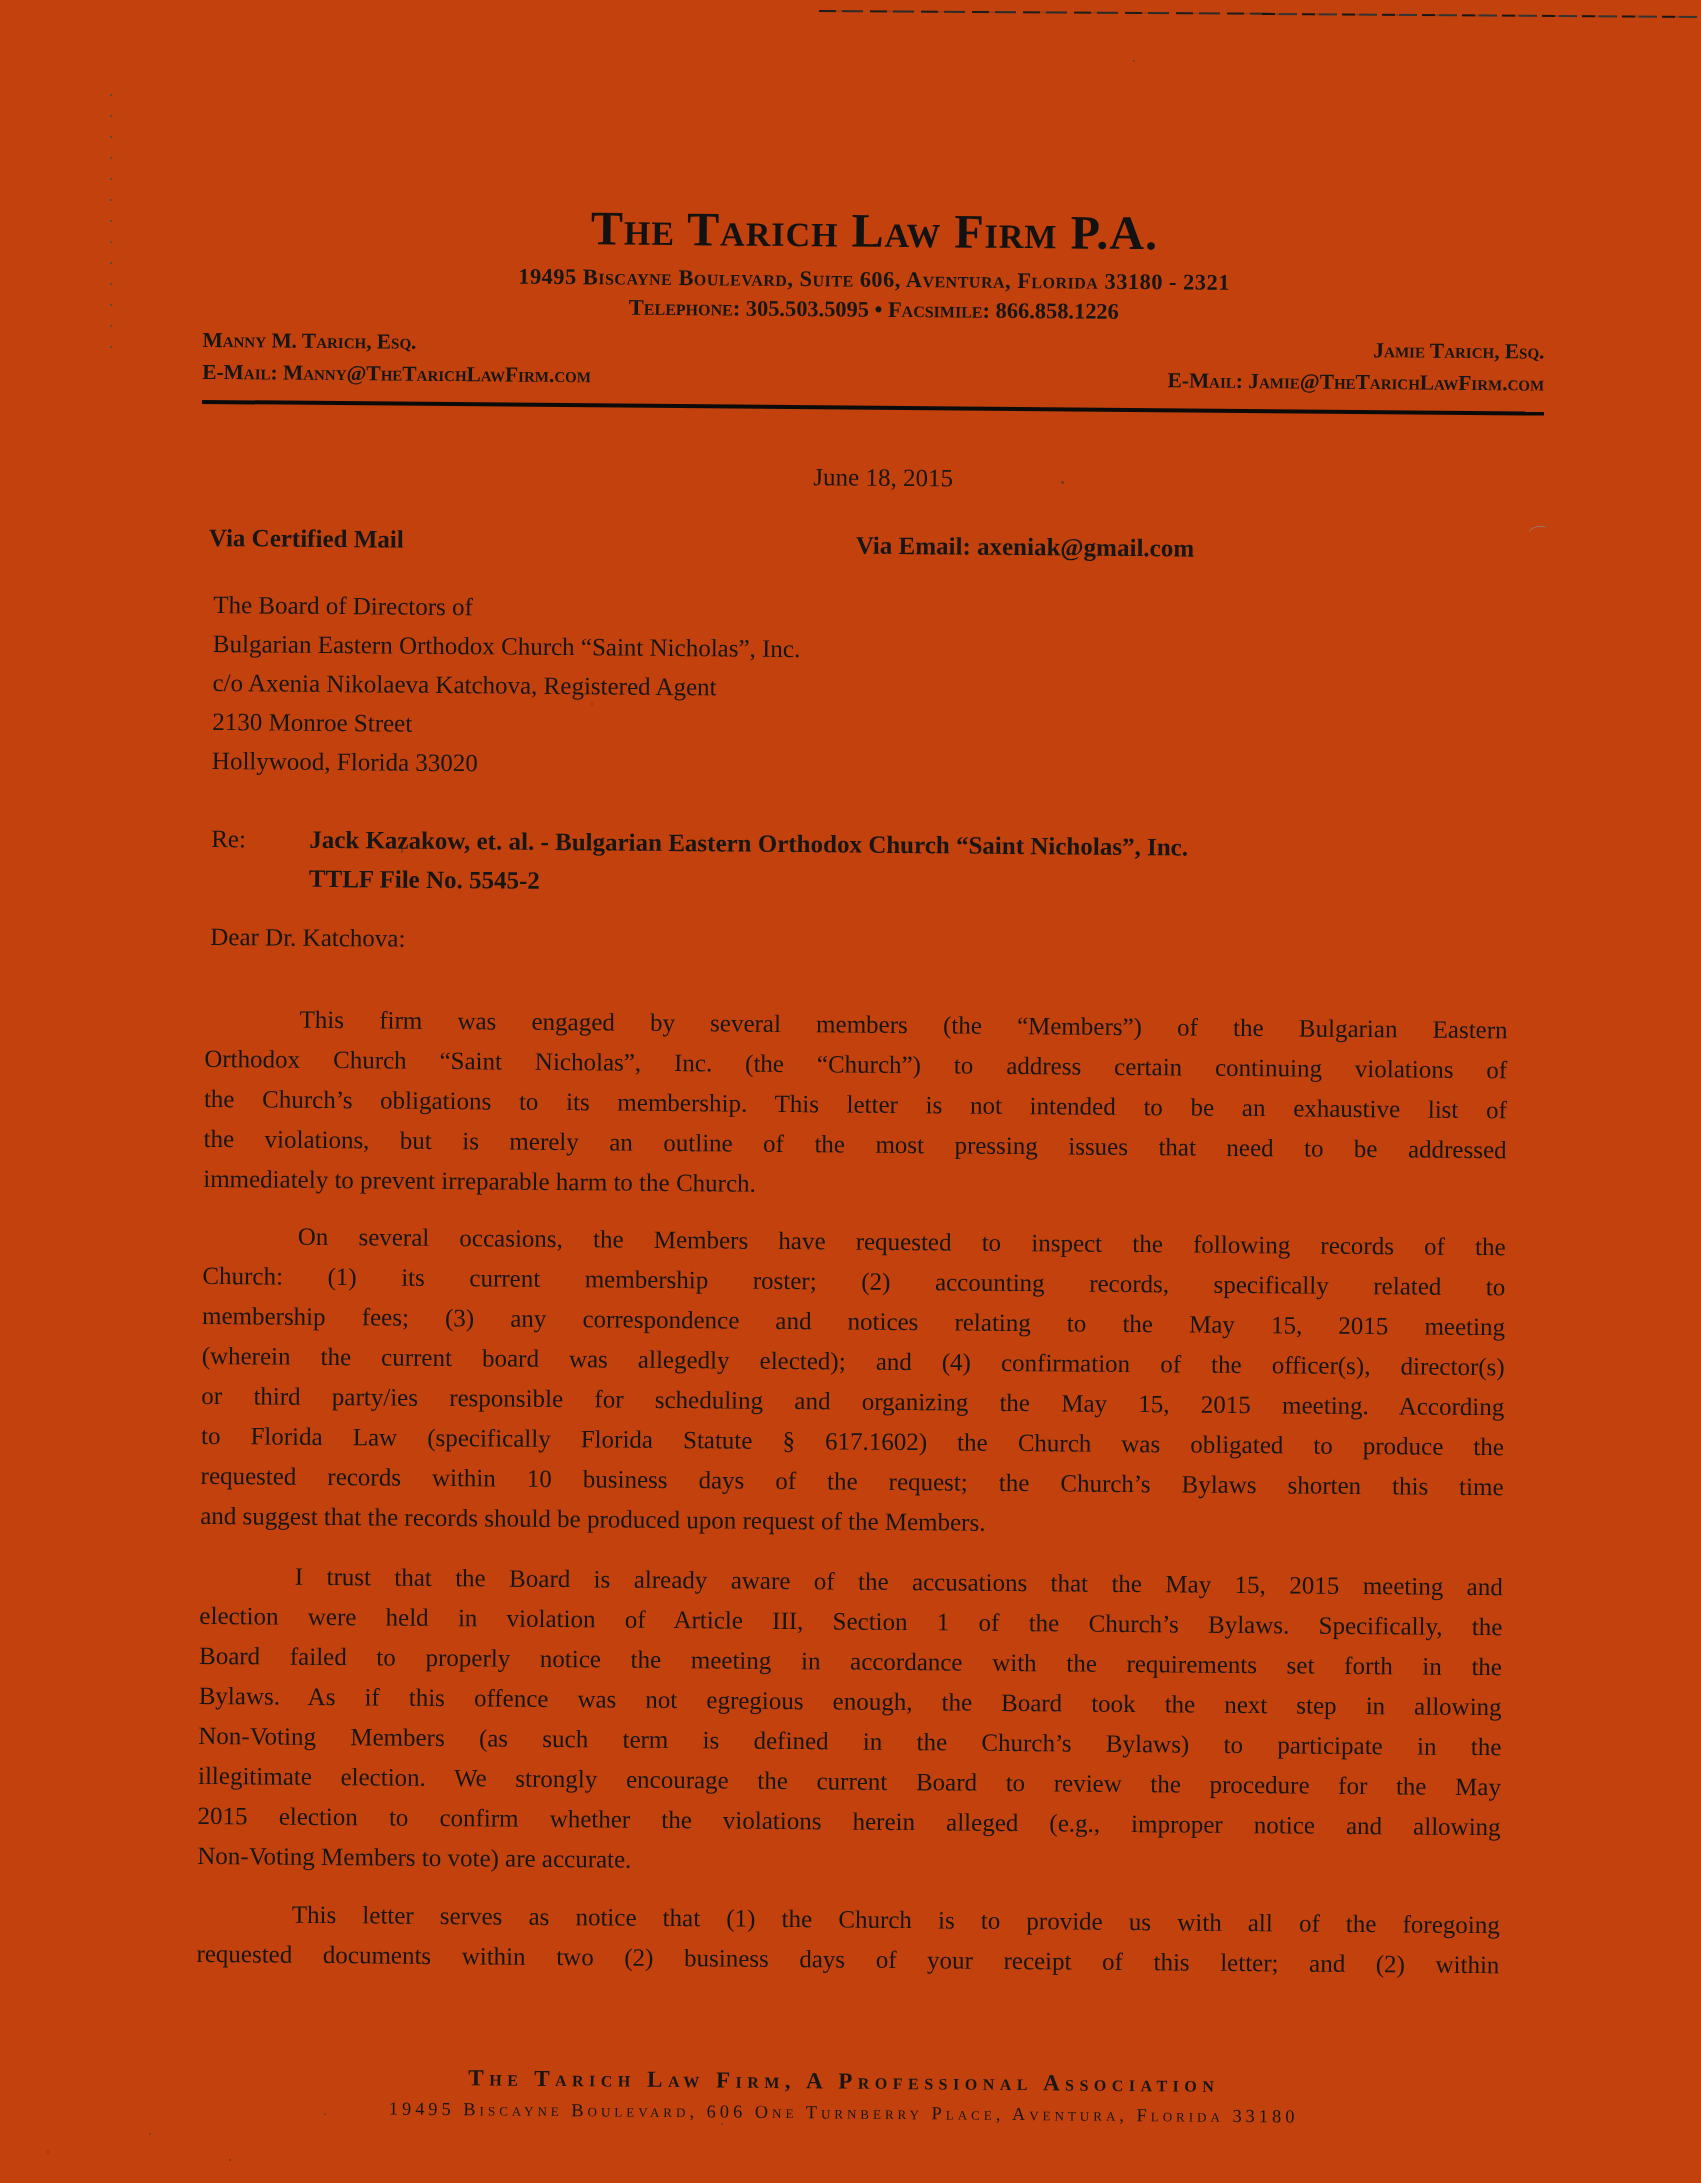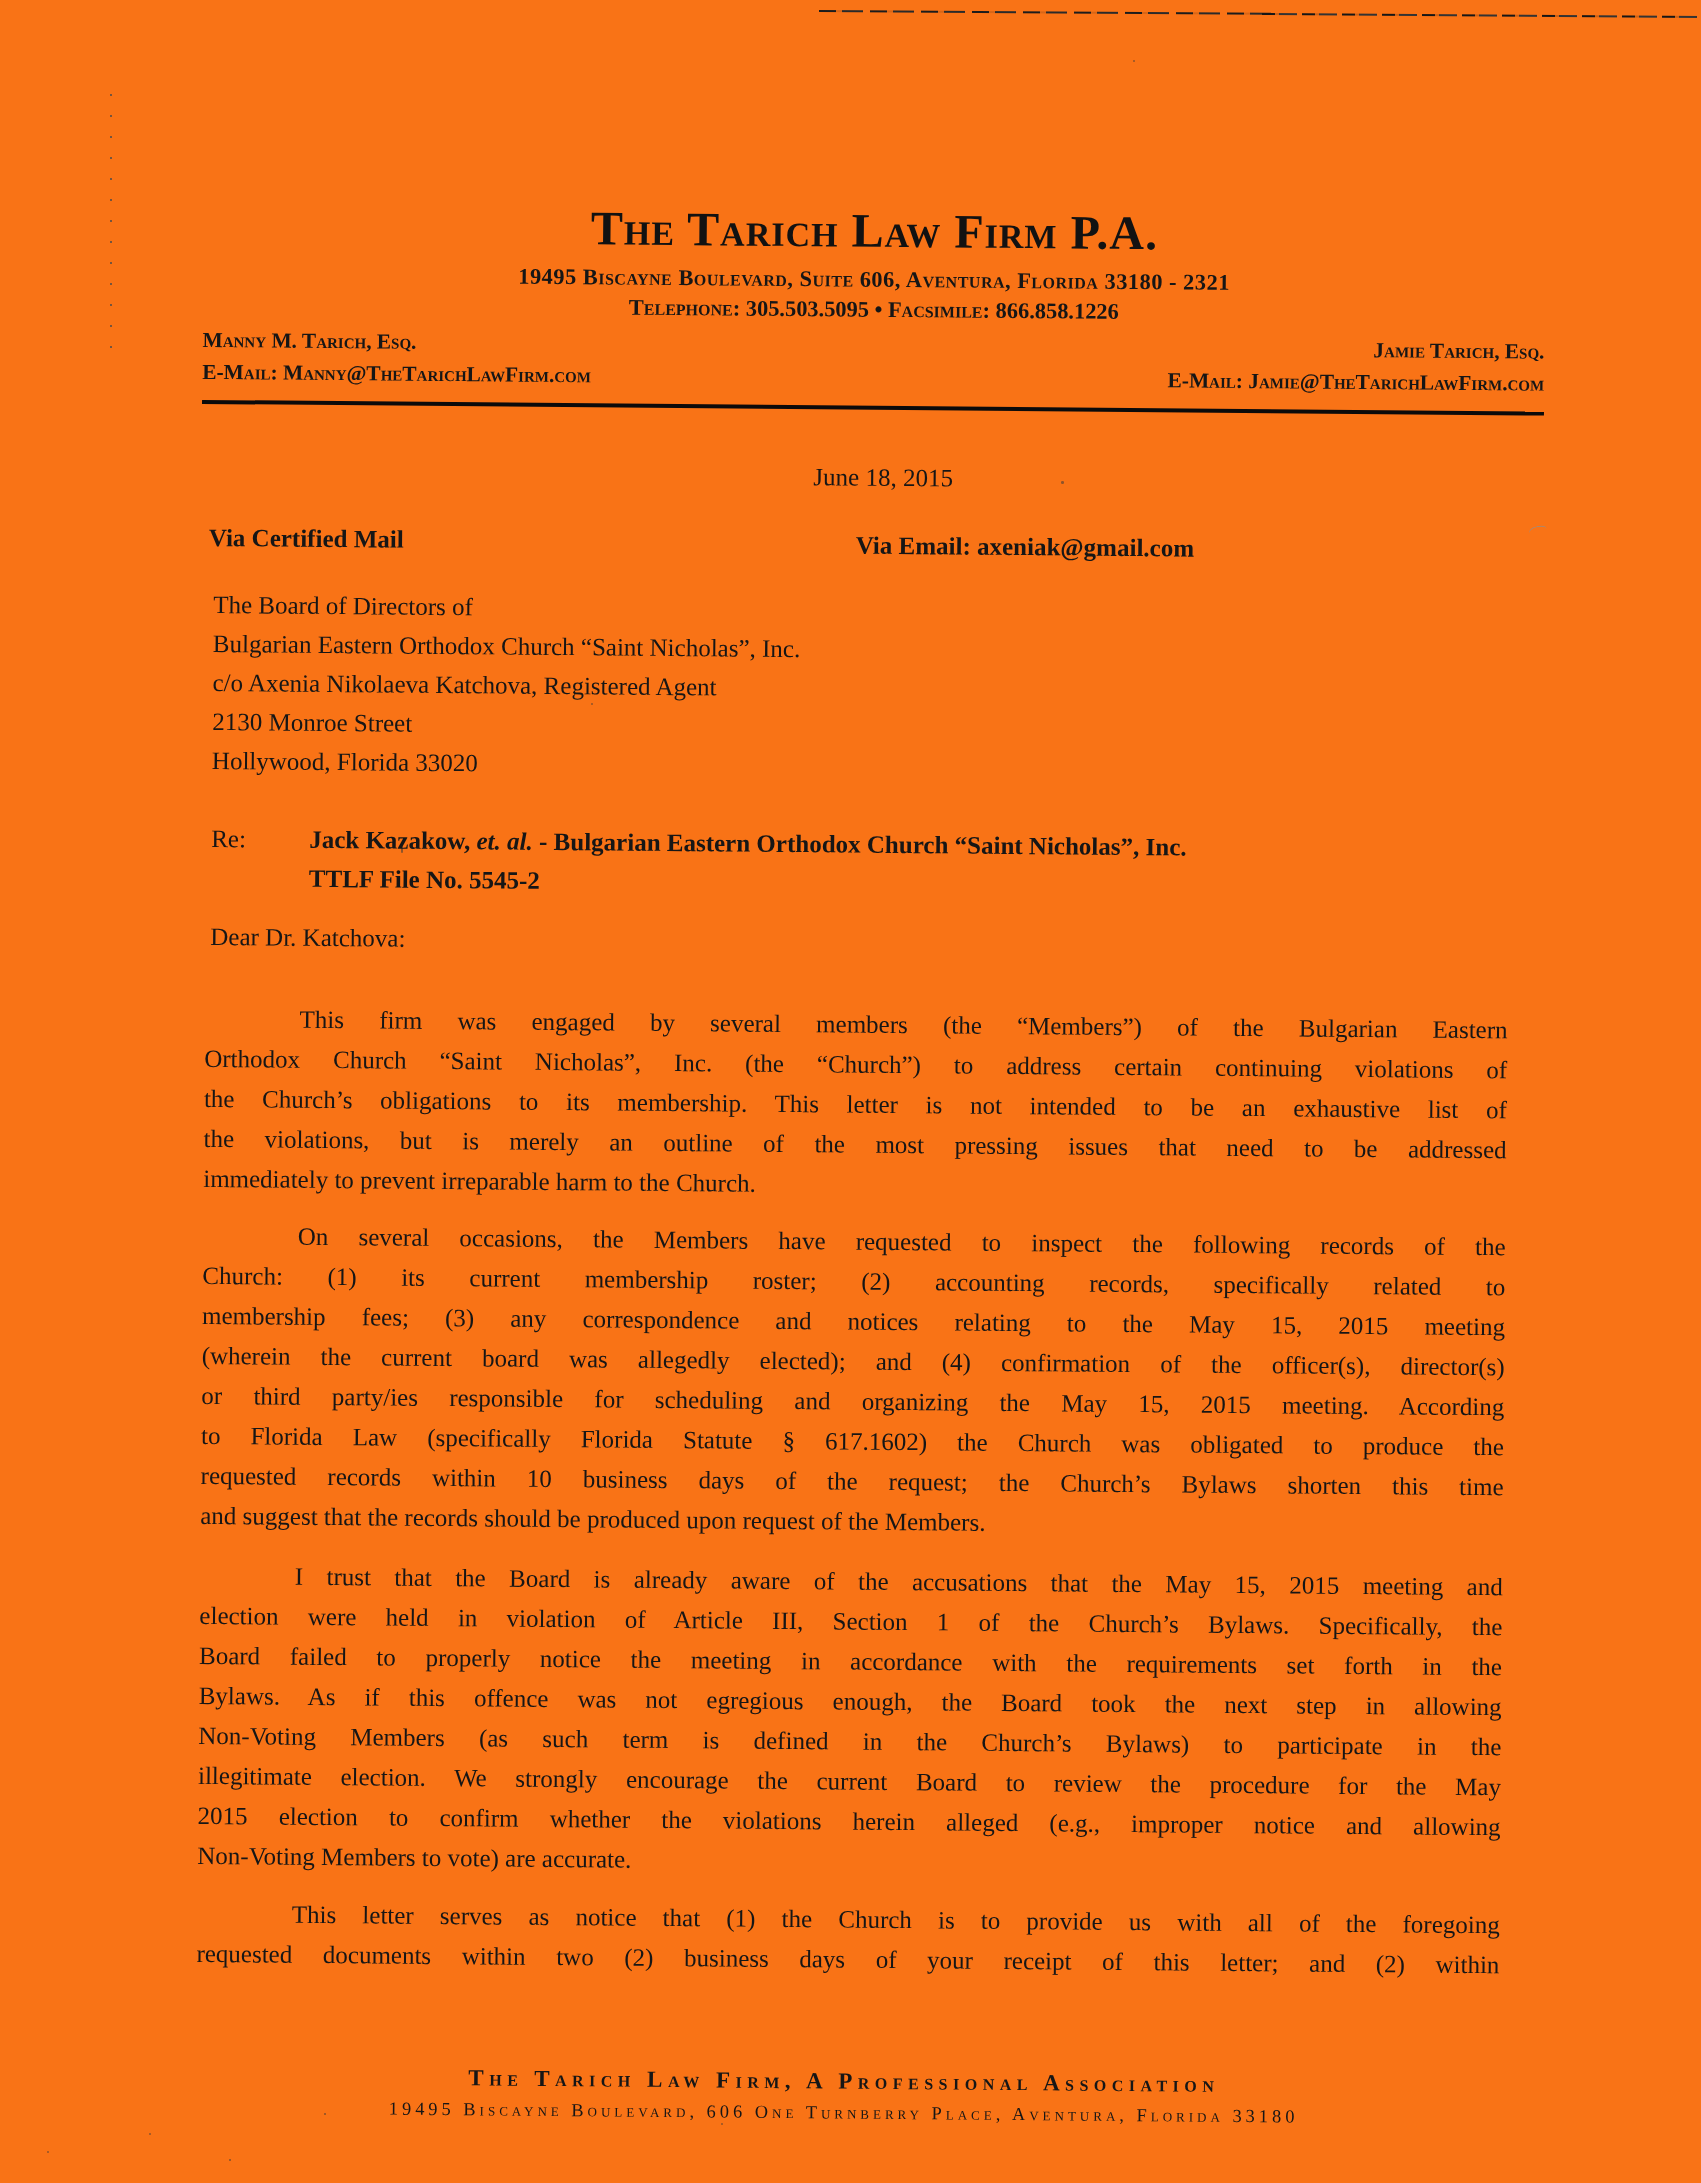--- a/index.html
+++ b/index.html
@@ -6,21 +6,21 @@
     margin: 0; padding: 0;
     background: #ffffff;
   }
   body {
     width: 1701px; height: 2183px;
     font-family: "Liberation Serif", serif;
     color: #161616;
     position: relative;
     overflow: hidden;
   }
-  .page { position: absolute; inset: 0; background: #f97316; }
+  .page { position: absolute; inset: 0; background: #c2410c; }
 
   
   .scratch-a {
     position: absolute; left: 819px; top: 10px; width: 457px; height: 1.5px;
     background: repeating-linear-gradient(90deg,
       #1c1c1c 0 17px, rgba(28,28,28,.15) 17px 23px,
       #2a2a2a 23px 44px, transparent 44px 51px);
     transform: rotate(0.35deg); transform-origin: left center;
   }
   .scratch-b {
@@ -68,21 +68,21 @@
     margin-top: 7px; display: flex; justify-content: space-between;
     font-size: 21.4px; line-height: 32px; font-weight: bold;
   }
   .atty-left  { text-align: left; }
   .atty-right { text-align: right; }
   .rule { margin-top: 12px; height: 4px; background: #0b0b0b; }
 
   
   .content { position: absolute; top: 0; left: 204px; width: 1303px; font-size: 25px; }
   .b { font-weight: bold; }
-  .i { font-style: italic; }
+  .i { }
 
   .date { position: absolute; top: 457px; left: 604px; line-height: 29px; }
 
   .via-row { position: absolute; top: 523px; left: 0; width: 100%; line-height: 30px; }
   .via-email { position: absolute; left: 647px; top: 2px; }
 
   .addressee { position: absolute; top: 585px; left: 5px; }
   .addressee .line { line-height: 39px; text-align: left; }
 
   .re-block { position: absolute; top: 819px; left: 5px; width: 1298px; display: flex; }

